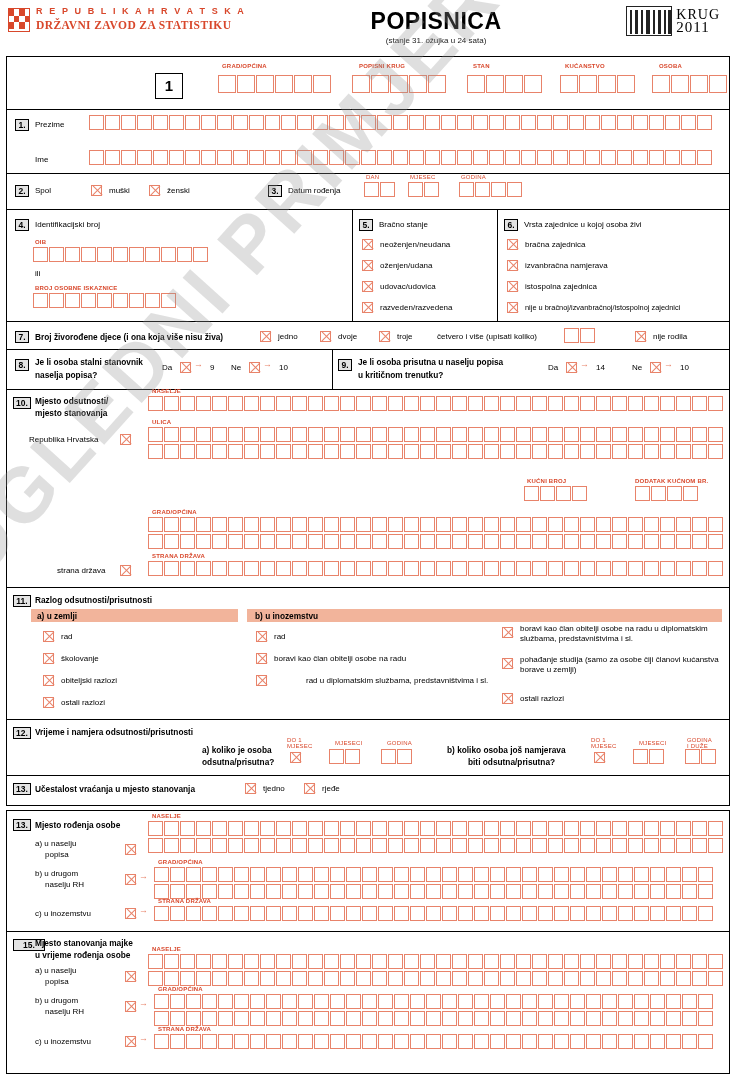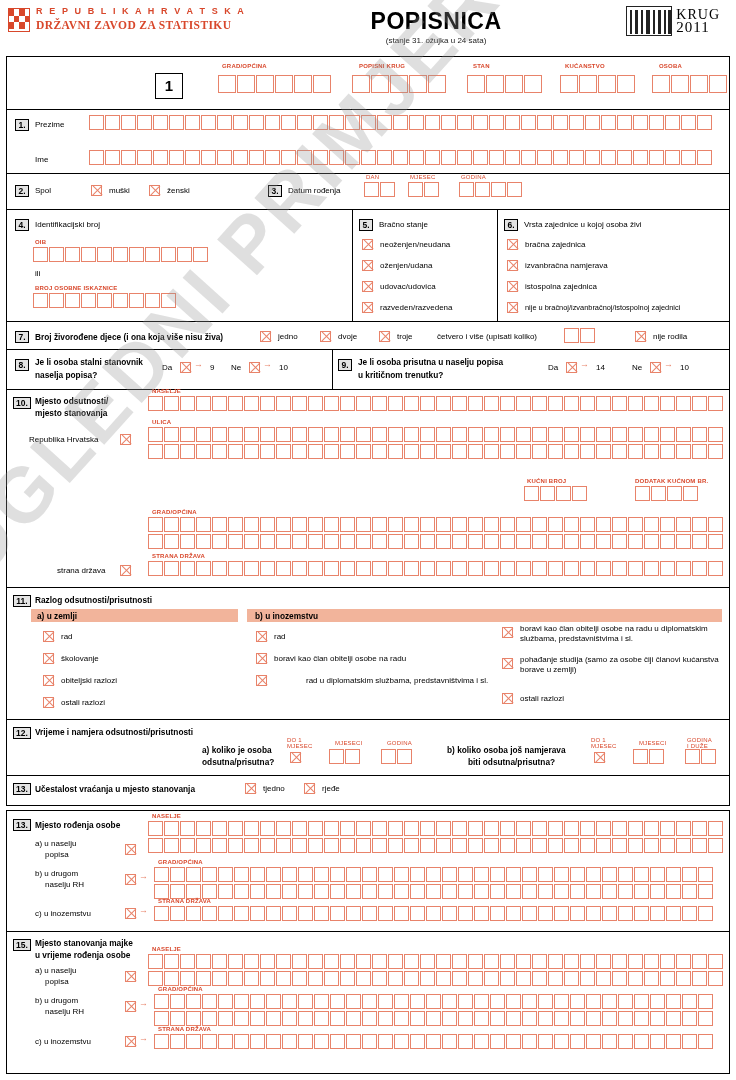--- a/index.html
+++ b/index.html
@@ -924,21 +924,21 @@
         <i></i>
         <i></i>
         <i></i>
         <i></i>
         <i></i>
         <i></i>
     </div>
 
     <div class="hline" style="left:0;top:120px;width:722px;"></div>
 
-    <div class="num" style="left:6px;top:128px;width:18px;">15.</div>
+    <div class="num" style="left:6px;top:128px;width:32px;">15.</div>
     <div class="txtb" style="left:28px;top:127px;">Mjesto stanovanja majke</div>
     <div class="txtb" style="left:28px;top:139px;">u vrijeme rođenja osobe</div>
 
     <div class="txt" style="left:28px;top:155px;">a) u naselju</div>
     <div class="txt" style="left:38px;top:166px;">popisa</div>
     <div class="xb" style="left:118px;top:160px;"></div>
 
     <div class="capb" style="left:145px;top:135px;">NASELJE</div>
     <div class="boxes" style="left:141px;top:143px;">
       <i></i>

